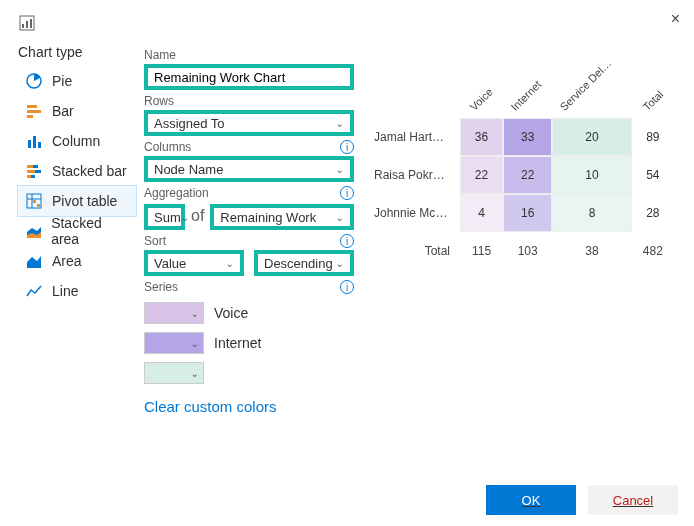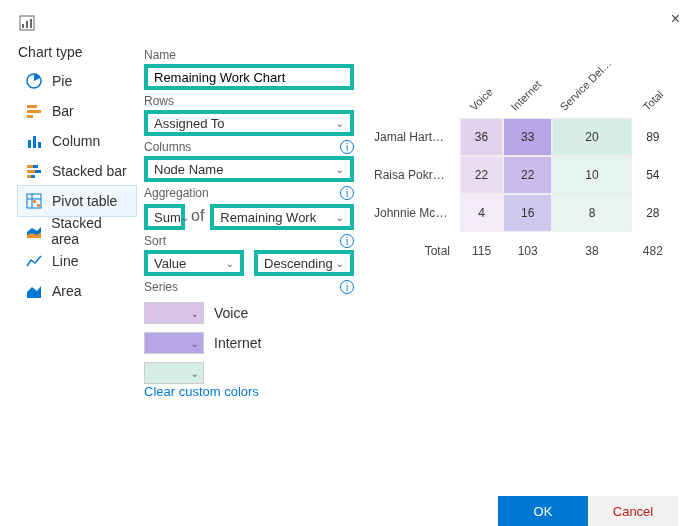--- a/index.html
+++ b/index.html
@@ -114,21 +114,22 @@
     cursor: pointer;
   }
   .swatch .chev { margin-left: auto; }
   .series-label {
     font-size: 14px;
     max-width: 120px;
     white-space: nowrap; overflow: hidden; text-overflow: ellipsis;
   }
   .link {
     color: #0078d4;
-    font-size: 13px;
+    font-size: 15px;
+    margin-top: 14px;
     cursor: pointer;
   }
 
   .preview {
     margin-left: 20px;
     width: 300px;
     padding-top: 24px;
   }
   .pivot {
     font-size: 12px;
@@ -170,22 +171,22 @@
   .pivot .cell {
     border: 1px solid #eee;
     height: 38px;
     display:flex; align-items:center; justify-content:center;
   }
   .pivot tr.totalrow td { height: 38px; font-size: 12px; color:#444; }
   .pivot tr.totalrow .cell { border: none; }
 
   .footer {
     position: absolute;
-    bottom: 0; right: 16px;
-    display: flex; 
+    bottom: 11px; right: 16px;
+    display: flex; gap: 12px; text-decoration: underline;
   }
   .btn {
     width: 90px; height: 30px;
     display: flex; align-items:center; justify-content:center;
     font-size: 13px;
     cursor: pointer;
   }
   .btn.primary { background: #0078d4; color: #fff; }
   .btn.secondary { background: #f3f2f1; color: #b91c1c; }
 </style>
@@ -269,32 +270,32 @@
           <svg width="18" height="18" viewBox="0 0 18 18">
             <path d="M2 16 L2 10 L7 6 L12 9 L16 5 L16 16 Z" fill="#0078d4"></path>
             <path d="M2 16 L2 13 L7 11 L12 13 L16 10 L16 16 Z" fill="#e8912d"></path>
           </svg>
         </span>
       <span>Stacked area</span>
     </div>
     <div class="ct-item">
       <span class="ct-icon">
           <svg width="18" height="18" viewBox="0 0 18 18">
+            <path d="M2 16 L2 10 L7 5 L12 9 L16 4 L16 16 Z" fill="#0078d4"></path>
+          </svg>
+        </span>
+      <span>Area</span>
+    </div>
+    <div class="ct-item">
+      <span class="ct-icon">
+          <svg width="18" height="18" viewBox="0 0 18 18">
             <polyline points="2,14 6,8 10,11 16,4" fill="none" stroke="#0078d4" stroke-width="1.5"></polyline>
           </svg>
         </span>
       <span>Line</span>
-    </div>
-    <div class="ct-item">
-      <span class="ct-icon">
-          <svg width="18" height="18" viewBox="0 0 18 18">
-            <path d="M2 16 L2 10 L7 5 L12 9 L16 4 L16 16 Z" fill="#0078d4"></path>
-          </svg>
-        </span>
-      <span>Area</span>
     </div>
   </div>
 
   <div class="form">
     <div class="field-label">Name</div>
     <input class="input" value="Remaining Work Chart" style="">
 
     <div class="field-label">Rows</div>
     <div class="select">
       <span>Assigned To</span>

